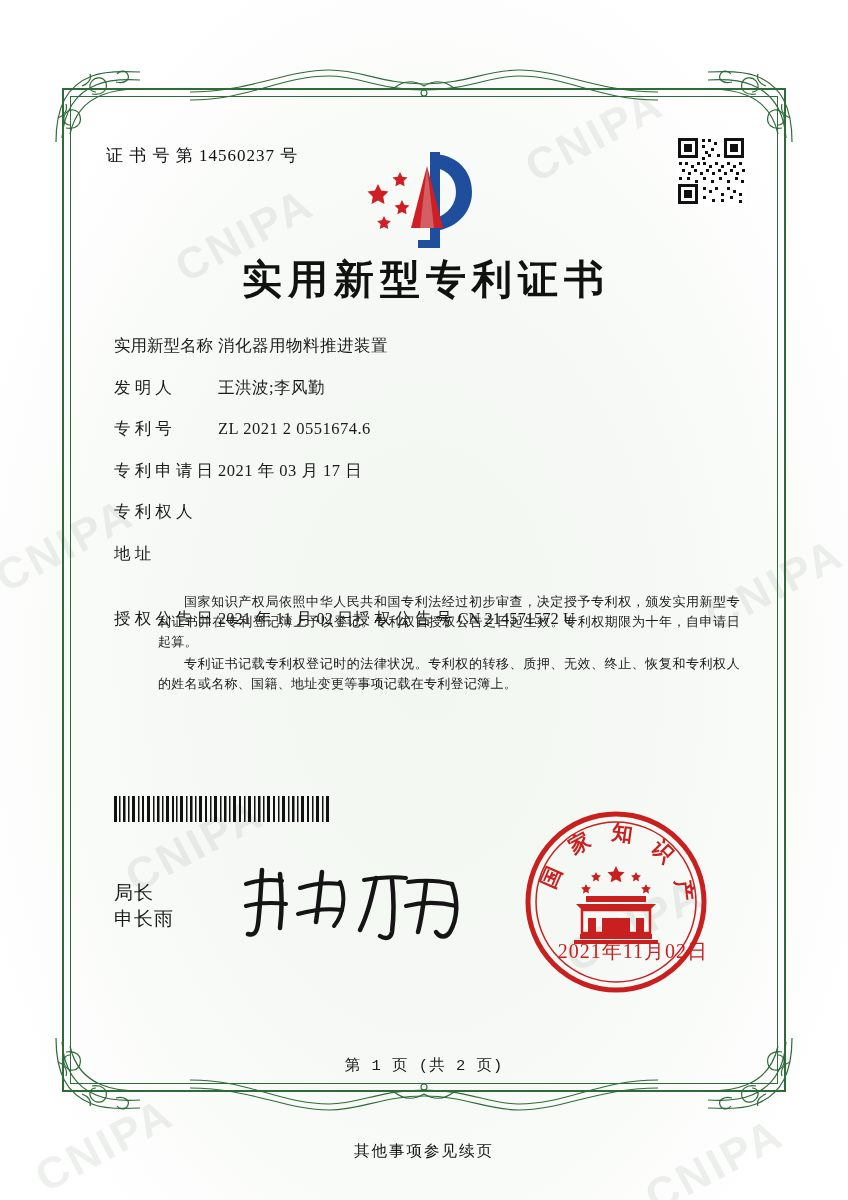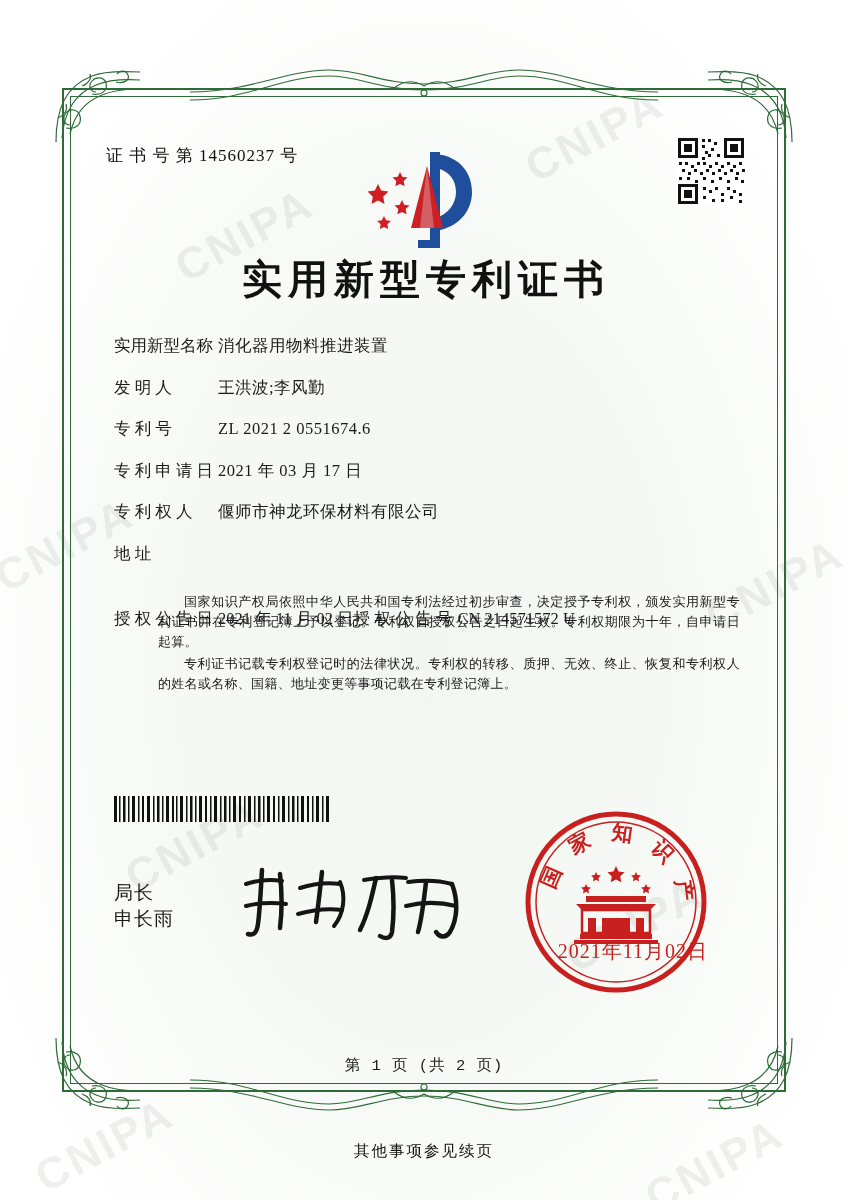--- a/index.html
+++ b/index.html
@@ -330,21 +330,20 @@
       <div class="field-row">
         <div class="fl">专    利    号</div>
         <div class="fv mono">ZL 2021 2 0551674.6</div>
       </div>
       <div class="field-row">
         <div class="fl">专 利 申 请 日</div>
         <div class="fv">2021 年 03 月 17 日</div>
       </div>
       <div class="field-row">
         <div class="fl">专 利 权 人</div>
-        <div class="fv">偃师市神龙环保材料有限公司</div>
       </div>
       <div class="field-row">
         <div class="fl">地        址</div>
       </div>
 
       <div class="row-two">
         <div class="half">
           <div class="fl2">授 权 公 告 日</div>
           <div>2021 年 11 月 02 日</div>
         </div>

